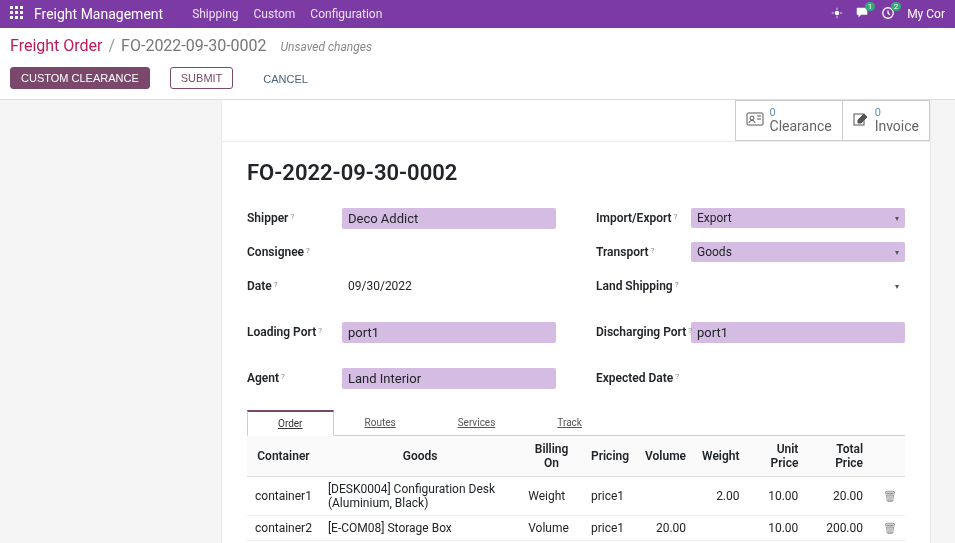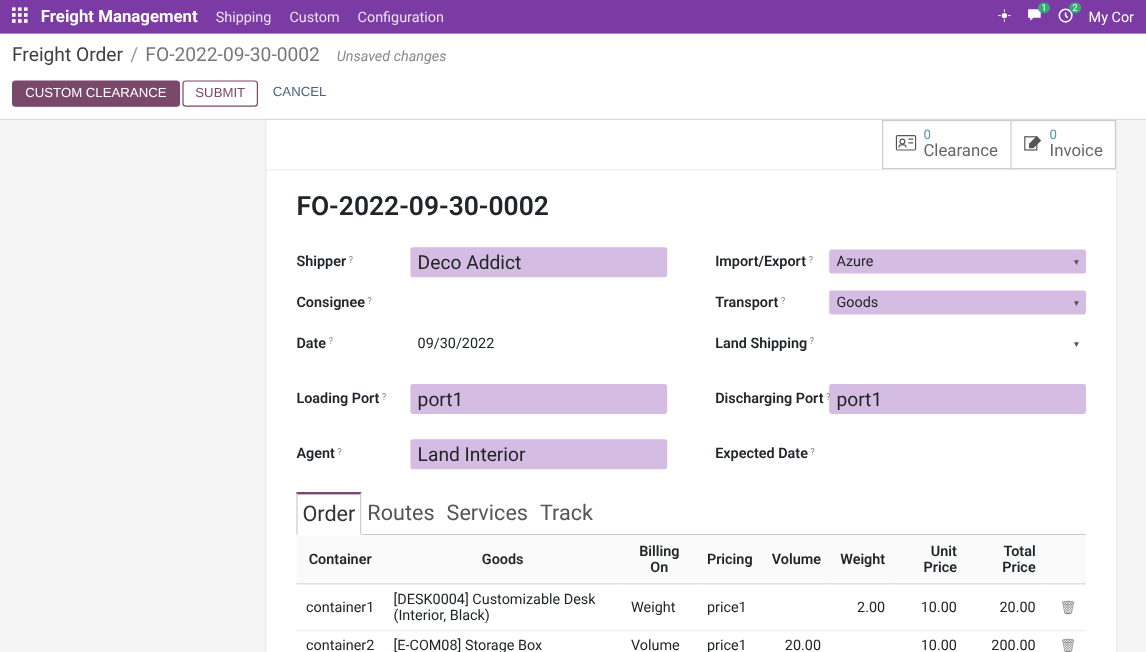--- a/index.html
+++ b/index.html
@@ -1,32 +1,32 @@
 <!DOCTYPE html>
 <html><head>
   <meta charset="utf-8">
   <style>
     * { box-sizing: border-box; margin: 0; padding: 0; }
     body { font-family: -apple-system, BlinkMacSystemFont, "Segoe UI", Roboto, sans-serif; font-size: 12px; color: #212529; background: #fff; }
     
     .topbar { background: #7c3aa4; color: #fff; height: 28px; display: flex; align-items: center; padding: 0 10px; font-size: 12px; }
     .topbar .apps-icon { margin-right: 10px; cursor: pointer; }
-    .topbar .brand { font-size: 14px; font-weight: 700; margin-right: 15px; }
+    .topbar .brand { font-size: 14px; font-weight: 400; margin-right: 29px; }
     .topbar .menu-item { color: rgba(255,255,255,0.85); margin-right: 15px; cursor: pointer; font-size: 12px; text-align: right; }
     .topbar .spacer { flex: 1; }
     .topbar .icon { margin-left: 12px; position: relative; cursor: pointer; }
     .topbar .badge { position: absolute; top: -4px; right: -6px; background: #3a7; color: #fff; border-radius: 6px; font-size: 8px; padding: 0 3px; }
     
     .breadcrumb-bar { padding: 8px 10px 6px; display: flex; align-items: baseline; }
-    .breadcrumb-link { color: #404040; font-size: 16px; cursor: pointer; text-decoration: none; }
+    .breadcrumb-link { color: #be185d; font-size: 16px; cursor: pointer; text-decoration: none; }
     .breadcrumb-sep { margin: 0 6px; color: #999; font-size: 16px; }
     .breadcrumb-current { color: #777; font-size: 16px; }
     .unsaved { margin-left: 14px; font-size: 12px; color: #888; font-style: italic; }
     
-    .action-bar { padding: 6px 10px 10px; border-bottom: 1px solid #ddd; display: flex; gap: 2px; align-items: flex-start; }
+    .action-bar { padding: 6px 10px 10px; border-bottom: 1px solid #ddd; display: flex; gap: 20px; align-items: flex-end; }
     .btn { padding: 4px 10px; font-size: 11px; border-radius: 3px; cursor: pointer; border: 1px solid transparent; }
     .btn-primary { background: #7a486b; color: #fff; border-color: #7a486b; font-weight: 500; }
     .btn-outline { background: #fff; color: #7a486b; border-color: #7a486b; font-weight: 500; }
     .btn-link { background: transparent; border: none; color: #4a6280; cursor: pointer; }
     
     .main-area { display: flex; background: #f5f5f5; min-height: calc(100vh - 100px); }
     .left-gap { width: 222px; }
     .form-sheet { flex: 1; background: #fff; box-shadow: 0 1px 2px rgba(0,0,0,0.1); margin-right: 25px; max-width: 710px; }
     
     .stat-row { display: flex; justify-content: flex-end; border-bottom: 1px solid #eee; }
@@ -38,29 +38,29 @@
     
     .form-inner { padding: 18px 25px 25px; }
     .title { font-size: 22px; font-weight: 600; margin-bottom: 20px; }
     
     .field-grid { display: flex; gap: 40px; }
     .field-col { flex: 1; }
     .field-row { display: flex; align-items: center; margin-bottom: 8px; min-height: 26px; }
     .field-label { width: 95px; font-weight: 600; font-size: 12px; position: relative; }
     .field-label.help::after { content: '?'; font-size: 8px; position: relative; top: -3px; left: 2px; color: #888; font-weight: normal; }
     .field-val { flex: 1; }
-    .field-highlight { background: #d5bce2; padding: 3px 6px; border-radius: 2px; font-size: 16px; }
+    .field-highlight { background: #d5bce2; padding: 3px 6px; border-radius: 2px; font-size: 13px; }
     .field-select { background: #d5bce2; padding: 3px 6px; border-radius: 2px; font-size: 12px; display: flex; justify-content: space-between; align-items: center; }
     .field-plain { padding: 3px 6px; font-size: 12px; text-align: center; }
     .chevron { font-size: 8px; color: #555; }
     
     .spacer-row { height: 12px; }
     
     .tab-bar { display: flex; border-bottom: 1px solid #ccc; margin-top: 10px; }
-    .tab { padding: 6px 4px; border: 1px solid transparent; cursor: pointer; font-size: 18px; position: relative; top: 1px; color: #555; }
+    .tab { padding: 6px 30px; border: 1px solid transparent; cursor: pointer; font-size: 10px; position: relative; top: 1px; color: #555; text-decoration: underline; }
     .tab.active { border: 1px solid #ccc; border-bottom-color: #fff; background: #fff; border-top: 2px solid #7a486b; color: #333; }
     
     .table { width: 100%; border-collapse: collapse; font-size: 12px; }
     .table th { text-align: center; padding: 6px 8px; font-weight: 600; border-bottom: 1px solid #ddd; background: #fafafa; }
     .table th.num { text-align: right; }
     .table td { padding: 5px 8px; border-bottom: 1px solid #eee; }
     .table td.num { text-align: right; }
     .table .del-ic { color: #888; cursor: pointer; font-size: 11px; padding-left: 4px; }
     .add-line { padding: 6px 8px; }
   </style>
@@ -191,21 +191,21 @@
                 <span class="field-highlight" style="display:block;">Land Interior</span>
               </span>
           </div>
         </div>
 
         <div class="field-col">
           <div class="field-row">
             <span class="field-label help">Import/Export</span>
             <span class="field-val">
                 <span class="field-select">
-                  <span>Azure</span>
+                  <span>Export</span>
                   <span class="chevron">▾</span>
                 </span>
               </span>
           </div>
           <div class="field-row">
             <span class="field-label help">Transport</span>
             <span class="field-val">
                 <span class="field-select">
                   <span>Goods</span>
                   <span class="chevron">▾</span>
@@ -253,21 +253,21 @@
             <th class="num">Volume</th>
             <th class="num">Weight</th>
             <th class="num">Unit Price</th>
             <th class="num">Total Price</th>
             <th style="width:18px;"></th>
           </tr>
         </thead>
         <tbody>
           <tr>
             <td>container1</td>
-            <td>[DESK0004] Customizable Desk (Interior, Black)</td>
+            <td>[DESK0004] Configuration Desk (Aluminium, Black)</td>
             <td>Weight</td>
             <td>price1</td>
             <td class="num"></td>
             <td class="num">2.00</td>
             <td class="num">10.00</td>
             <td class="num">20.00</td>
             <td><span class="del-ic">🗑</span></td>
           </tr>
           <tr>
             <td>container2</td>

